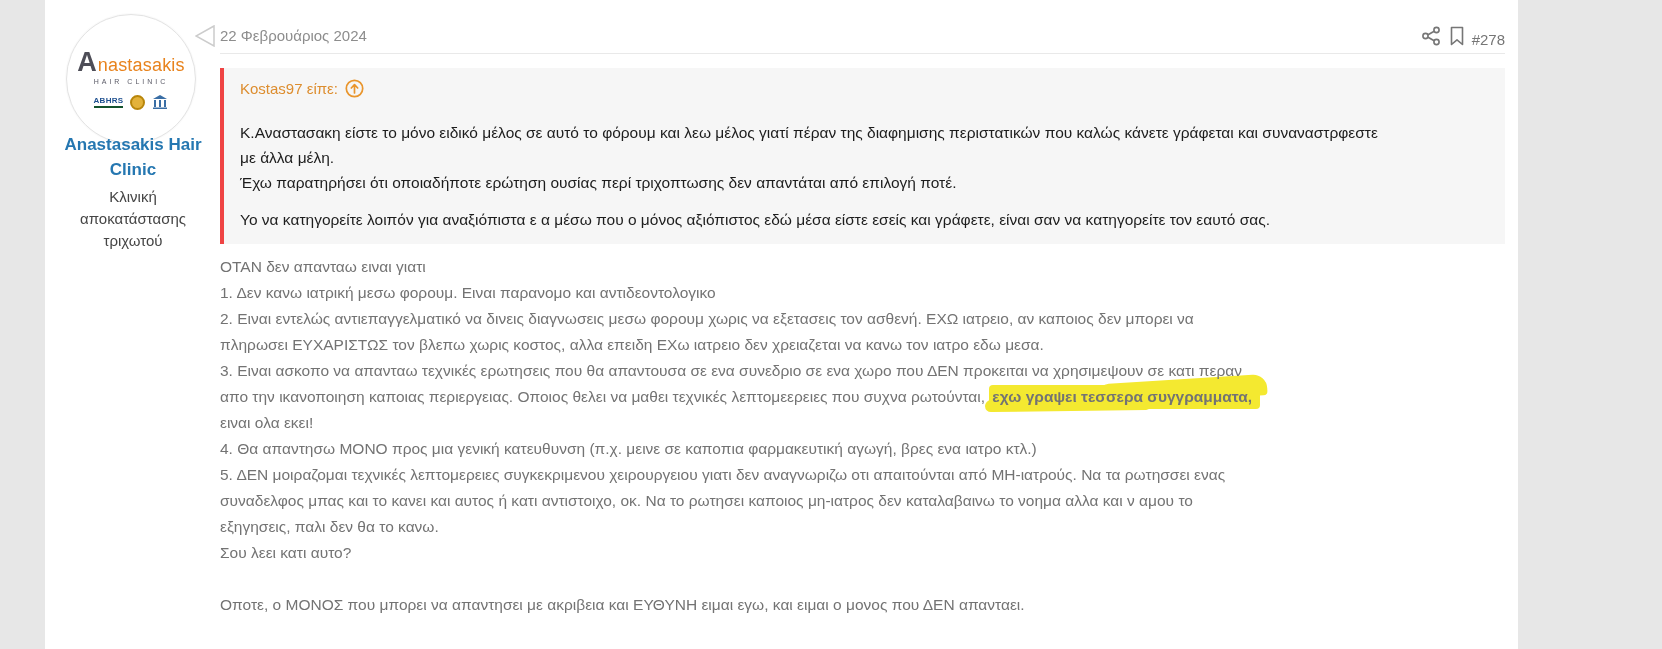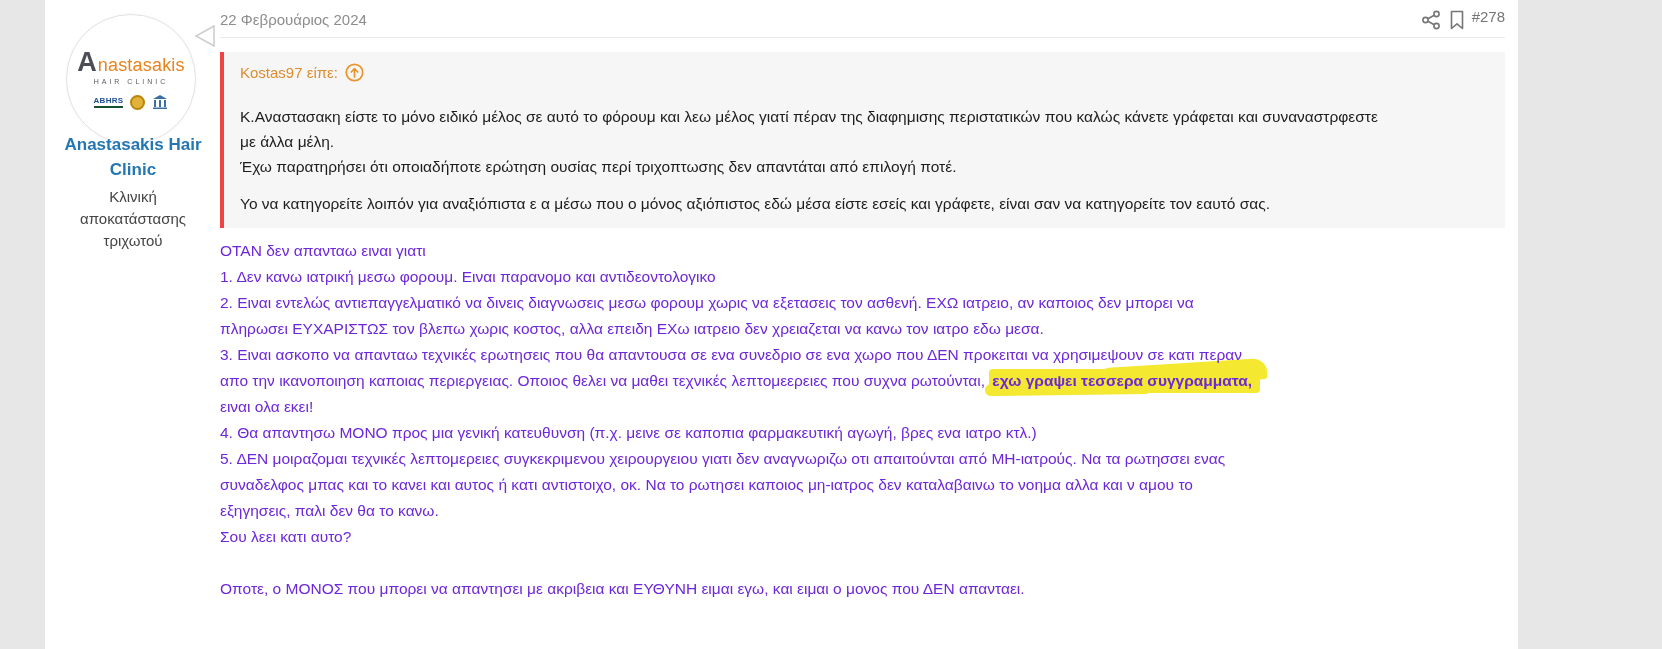--- a/index.html
+++ b/index.html
@@ -31,43 +31,43 @@
   .pointer{position:absolute;left:150px;top:25px;}
   .username{
     position:absolute;left:0;top:132px;width:176px;text-align:center;
     color:#2577b1;font-weight:bold;font-size:17px;line-height:25px;cursor:pointer;
   }
   .usertitle{
     position:absolute;left:18px;top:186px;width:140px;text-align:center;
     color:#454545;font-size:15px;line-height:22px;
   }
   
-  .content{position:absolute;left:175px;top:0;width:1285px;}
+  .content{position:absolute;left:175px;top:16px;width:1285px;}
   .post-header{
     height:37px;border-bottom:1px solid #e9e9e9;
     display:flex;justify-content:space-between;align-items:center;
   }
   .date{color:#8d8d8d;font-size:15px;padding-top:2px;}
-  .actions{display:flex;align-items:flex-start;gap:6px;color:#767676;padding-top:2px;}
+  .actions{display:flex;align-items:flex-end;gap:6px;color:#767676;padding-top:2px;}
   .actions svg{cursor:pointer;display:block;}
   .postnum{color:#767676;font-size:15px;text-decoration:none;cursor:pointer;}
   
   .quote{
     margin-top:14px;box-sizing:border-box;width:1285px;
     background:#f6f6f6;border-left:4px solid #ef4444;
     padding:8px 18px 12px 16px;
   }
   .quote-title{display:flex;align-items:center;gap:7px;height:20px;margin-top:2px;}
   .quote-author{color:#dd8d2e;font-size:15px;cursor:pointer;}
   .quote-body{margin-top:10px;color:#1d1d1d;font-size:15.5px;line-height:25px;}
   .qline{white-space:nowrap;}
   .gap1{margin-top:22px;}
   .gap2{margin-top:12px;}
   
-  .reply{margin-top:10px;color:#6d28d9;font-size:15.5px;line-height:26px;}
+  .reply{margin-top:10px;color:#737373;font-size:15.5px;line-height:26px;}
   .rline{white-space:nowrap;}
   .mt{margin-top:26px;}
   
   .hl{
     position:relative;background:#f4e930;
     padding:3px 8px 4px 3px;border-radius:4px;font-weight:bold;
   }
   .hl::after{
     content:"";position:absolute;right:-7px;bottom:58%;
     width:62%;height:21px;background:#f4e930;

